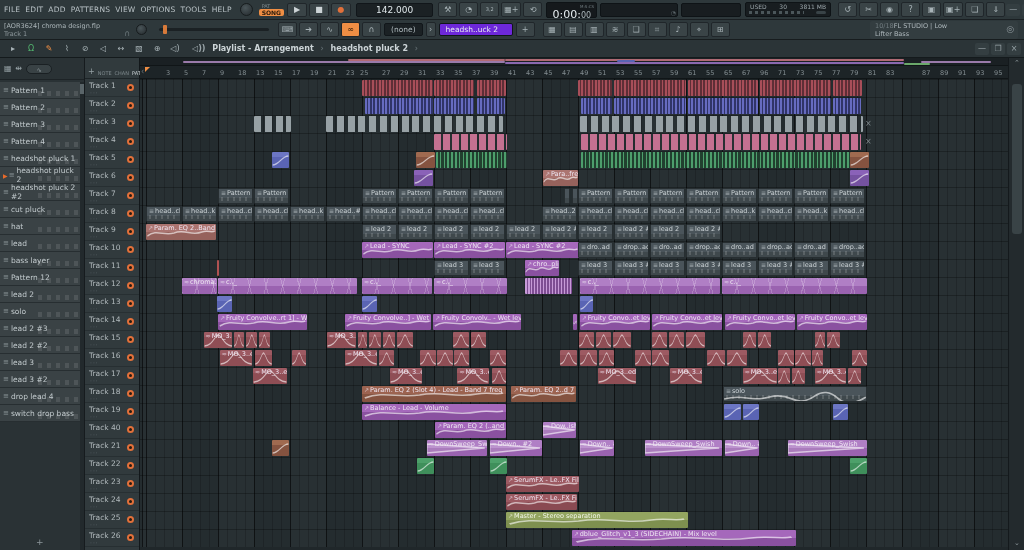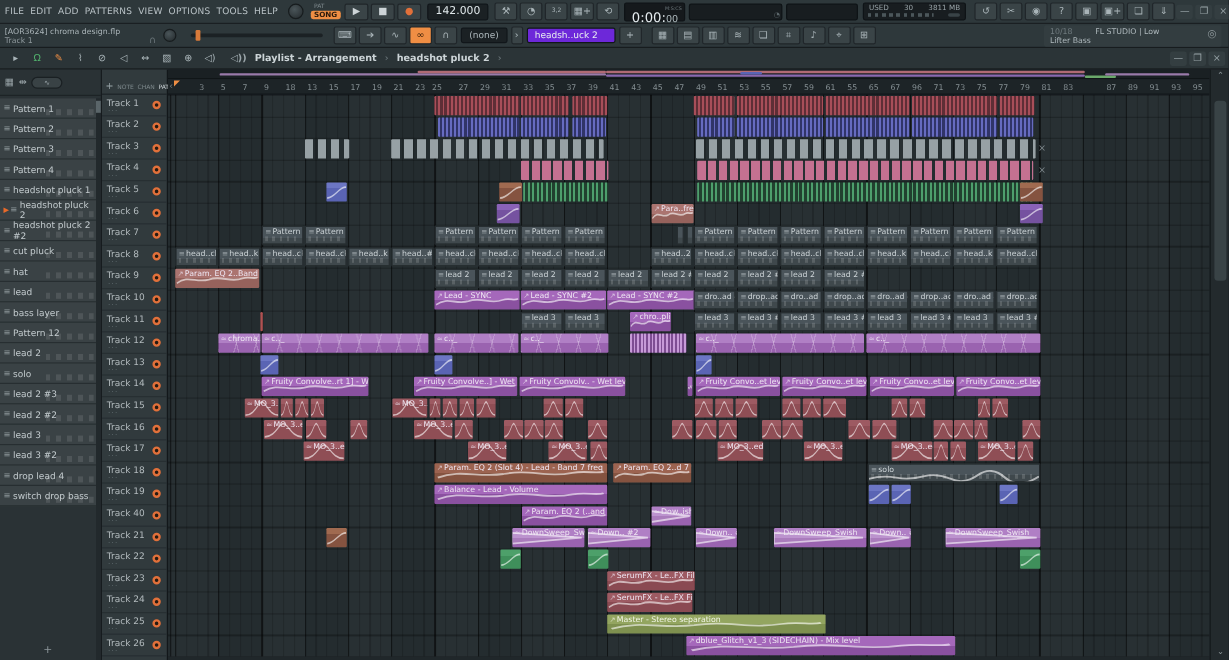--- a/index.html
+++ b/index.html
@@ -11,21 +11,21 @@
   #row2{top:20px;height:20px;background:var(--toolbar,#2e383b);border-bottom:1px solid #171c1e;}
   #row3{top:40px;height:18px;background:var(--panel,#2b3437);border-bottom:1px solid #141a1c;}
   #menu{display:flex;list-style:none;margin:0 4px 0 4px;padding:0;gap:5px;}
   #menu li{font-size:7.5px;color:#b9c2c6;letter-spacing:.2px;cursor:default;}
   .knob{width:13px;height:13px;border-radius:50%;background:radial-gradient(circle at 40% 35%,#4a5559,#23292c);border:1px solid #171c1e;margin:0 4px;flex:none;}
   .mode{display:flex;flex-direction:column;margin:0 2px;flex:none;}
   .mode .pat{font-size:5px;color:#7e898d;padding:0 3px;}
   .mode .song{font-size:6px;color:#2a1a0c;background:var(--accent,#ef8e44);border-radius:2px;padding:0 3px;font-weight:bold;}
   .tbtn{width:20px;height:14px;background:var(--btn,#3a4447);border:1px solid #20262a;border-radius:2px;color:#cdd4d7;font-size:8px;line-height:12px;text-align:center;margin:0 1px;flex:none;padding:0;}
   .tbtn.rec{color:#e2703a;}
-  .tempo{background:#1b2124;border:1px solid #11161a;border-radius:2px;color:#dfe7ea;font-size:9px;padding:1px 6px;margin:0 4px;flex:none;}
+  .tempo{background:#1b2124;border:1px solid #11161a;border-radius:2px;color:#dfe7ea;font-size:9px;padding:1px 19px;margin:0 4px;flex:none;}
   .icobtn{min-width:19px;height:15px;background:var(--btn,#3a4447);border:1px solid #20262a;border-radius:2px;color:#a9b4b8;font-size:8px;line-height:13px;text-align:center;margin:0 1px;flex:none;padding:0 2px;white-space:nowrap;}
   .icobtn.active{background:var(--accent,#ef8e44);color:#3a2008;}
   .icobtn.green{color:var(--green,#52b46e);}
   .icobtn.orange{color:var(--accent,#ef8e44);}
   .timebox{background:#15191c;border:1px solid #0e1316;border-radius:2px;color:#e6edf0;padding:0 5px;margin:0 3px;flex:none;position:relative;height:16px;}
   .timebox .unit{position:absolute;right:2px;top:1px;font-size:4px;color:#6d787c;}
   .timebox .main{font-size:11px;line-height:15px;}
   .timebox .frac{font-size:8px;color:#aeb9bd;}
   .meterpane{background:#181d20;border:1px solid #0e1316;border-radius:2px;height:14px;flex:none;position:relative;}
   .meterpane .clock{position:absolute;right:1px;bottom:0;font-size:6px;color:#5c676b;}
@@ -37,21 +37,21 @@
   .wctrl span{width:14px;height:12px;font-size:8px;line-height:11px;text-align:center;color:#97a2a6;background:#343e41;border-radius:2px;}
   
   .project{width:132px;flex:none;font-size:6.5px;line-height:8px;color:#8d979b;padding-left:4px;position:relative;}
   .project .l1{color:#aab4b8;}
   .project .hat{position:absolute;right:2px;bottom:0;font-size:8px;color:#6c777b;}
   .vslider{width:110px;height:3px;background:#1b2124;border-radius:2px;position:relative;margin:0 8px;flex:none;}
   .vslider .thumb{position:absolute;left:4px;top:-3px;width:4px;height:9px;background:#d87a3a;border-radius:1px;}
   .sel{background:#1b2124;border:1px solid #11161a;border-radius:2px;font-size:7.5px;color:#aeb9bd;padding:1px 6px;margin:0 2px;flex:none;}
   .sel.hl{color:#e8eef0;background:#6d28d9;min-width:74px;}
   .hint{margin-left:auto;margin-right:6px;width:148px;height:18px;background:var(--panel2,#333d40);border-radius:2px;font-size:6.5px;line-height:8px;padding:1px 5px;color:#aeb8bc;position:relative;flex:none;}
-  .hint .meta{color:#707b7f;margin-right:19px;}
+  .hint .meta{color:#707b7f;margin-right:0;}
   .hint .spin{position:absolute;right:4px;top:4px;font-size:9px;color:#8d979b;}
   
   #row3 .icobtn{height:13px;min-width:16px;background:transparent;border:none;font-size:8px;}
   .crumb{font-size:8px;color:#ccd4d7;font-weight:bold;margin-left:8px;white-space:nowrap;}
   .crumb .sep{color:#6d787c;margin:0 4px;font-weight:normal;}
   .crumb .speaker{color:#9aa5a9;margin-right:4px;}
   
   #main{position:absolute;top:58px;left:0;right:0;bottom:0;}
   #picker{position:absolute;left:0;top:0;width:85px;bottom:0;background:var(--plist,#2a3235);border-right:1px solid #161b1e;}
   #picker .phead{height:22px;border-bottom:1px solid #1d2326;display:flex;align-items:center;gap:4px;padding:0 4px;}

